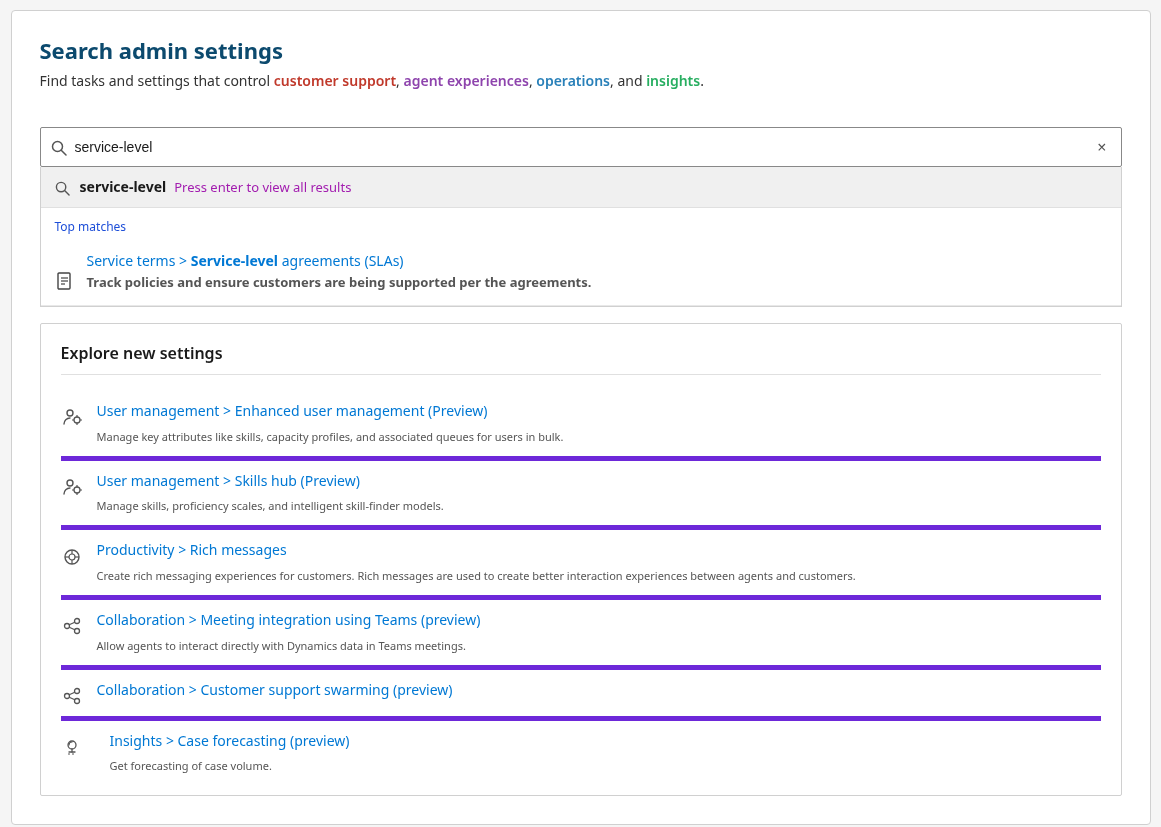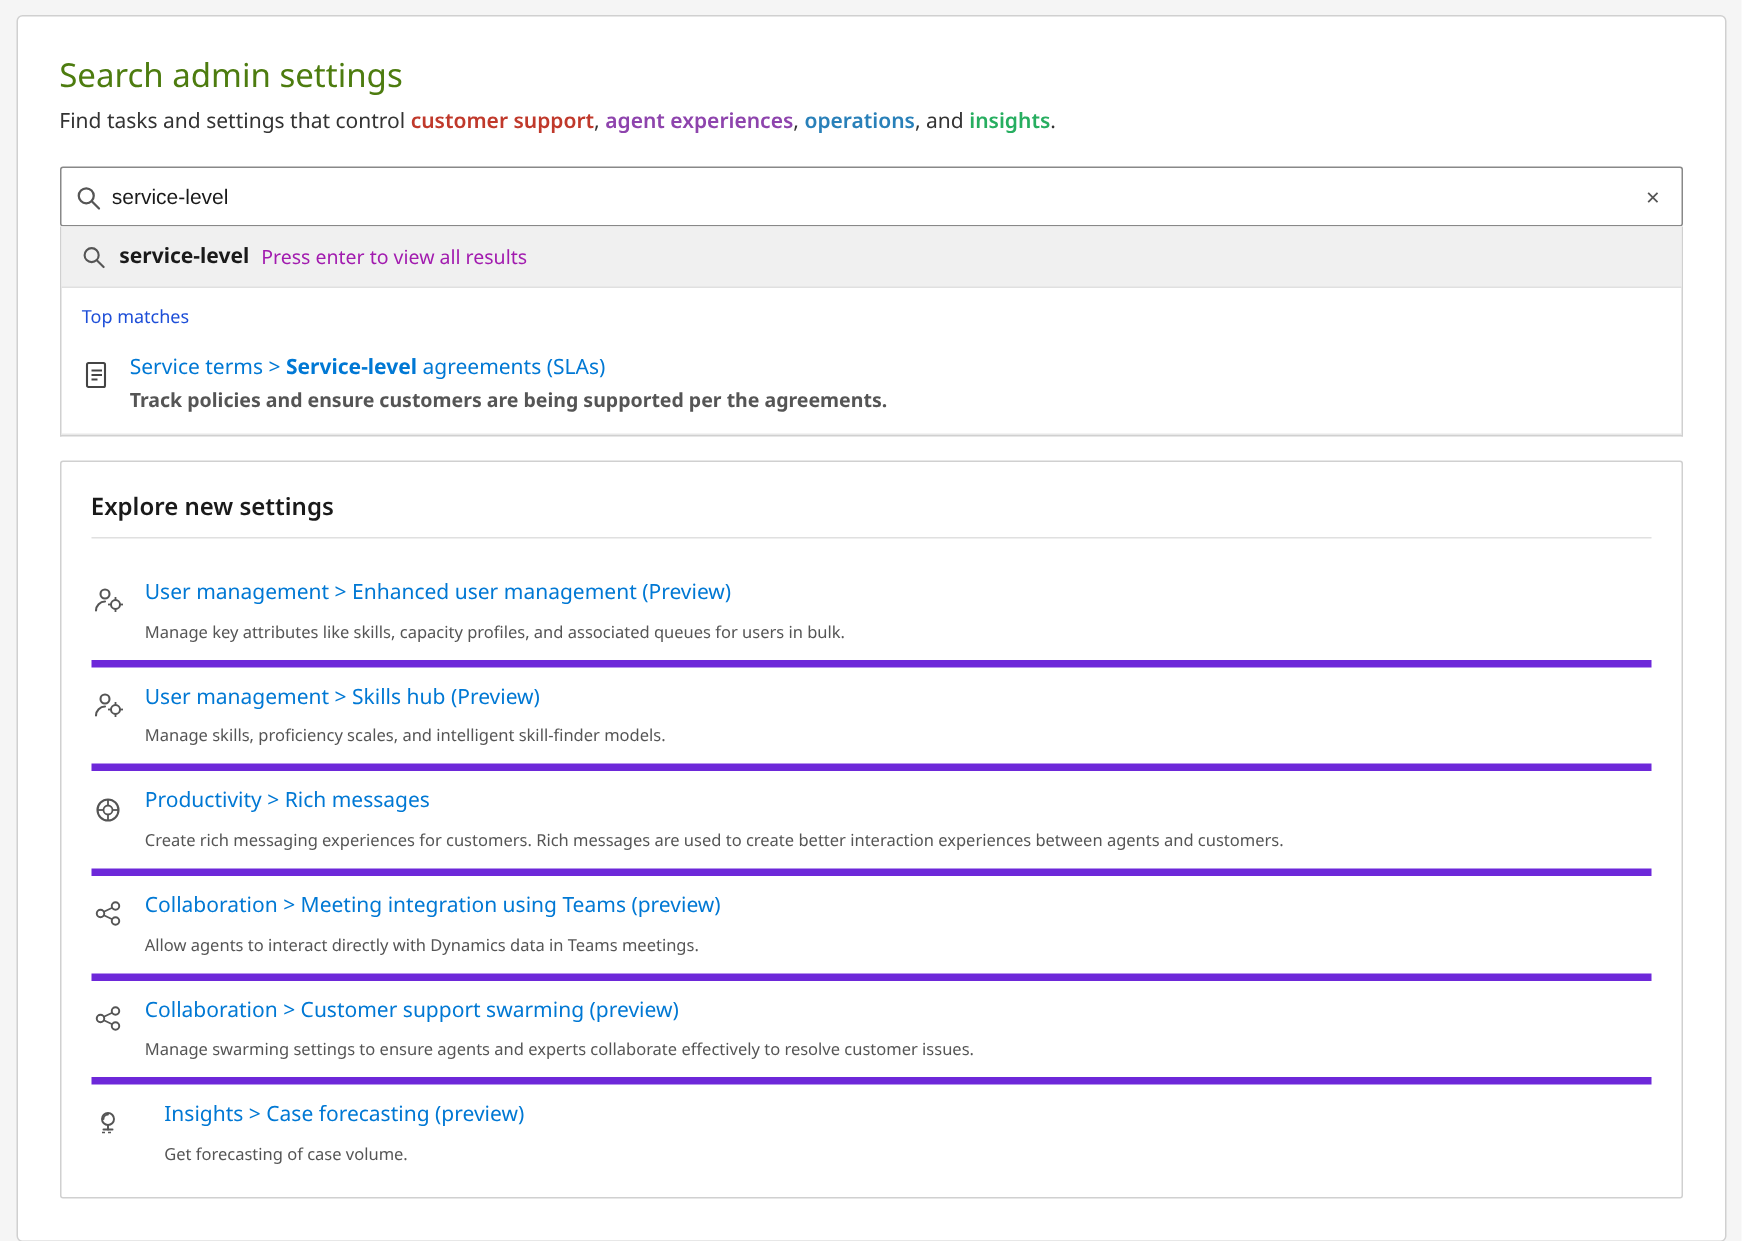--- a/index.html
+++ b/index.html
@@ -15,28 +15,28 @@
     .container {
       background: #fff;
       border: 1px solid #d0d0d0;
       border-radius: 4px;
       width: 1140px;
       max-width: 100%;
       padding: 24px 28px 28px 28px;
     }
     .page-title {
       font-size: 22px;
-      font-weight: 400;
-      color: #4d7c0f;
+      font-weight: 700;
+      color: #0c4a6e;
       margin-bottom: 6px;
     }
     .page-subtitle {
       font-size: 14px;
       color: #333;
-      margin-bottom: 20px;
+      margin-bottom: 36px;
       line-height: 1.4;
     }
     .subtitle-highlight-customer { color: #c0392b; font-weight: 600; }
     .subtitle-highlight-agent { color: #8e44ad; font-weight: 600; }
     .subtitle-highlight-operations { color: #2980b9; font-weight: 600; }
     .subtitle-highlight-insights { color: #27ae60; font-weight: 600; }
 
     .search-bar-wrapper {
       position: relative;
       margin-bottom: 0;
@@ -101,21 +101,21 @@
     }
 
     .top-matches-label {
       font-size: 12px;
       color: #1d4ed8;
       padding: 10px 31px 6px 14px;
     }
 
     .match-item {
       display: flex;
-      align-items: flex-start;
+      align-items: flex-end;
       padding: 10px 14px 14px 14px;
       border-bottom: 1px solid #e8e8e8;
       cursor: pointer;
     }
     .match-icon {
       margin-right: 12px;
       margin-top: 2px;
       font-size: 18px;
       color: #444;
       flex-shrink: 0;
@@ -324,21 +324,20 @@
         <svg class="svg-icon" width="20" height="20" viewBox="0 0 20 20" fill="none">
           <circle cx="5" cy="10" r="2.5" stroke="#555" stroke-width="1.3"></circle>
           <circle cx="15" cy="5" r="2.5" stroke="#555" stroke-width="1.3"></circle>
           <circle cx="15" cy="15" r="2.5" stroke="#555" stroke-width="1.3"></circle>
           <line x1="7.2" y1="8.8" x2="12.8" y2="6.2" stroke="#555" stroke-width="1.2"></line>
           <line x1="7.2" y1="11.2" x2="12.8" y2="13.8" stroke="#555" stroke-width="1.2"></line>
         </svg>
       </span>
       <div class="explore-content">
         <span class="explore-link">Collaboration &gt; Customer support swarming (preview)</span>
-        <span class="explore-desc">Manage swarming settings to ensure agents and experts collaborate effectively to resolve customer issues.</span>
       </div>
     </div>
 
     <div class="explore-item">
       <span class="explore-icon">
         <svg class="svg-icon" width="20" height="20" viewBox="0 0 20 20" fill="none">
           <circle cx="10" cy="8" r="4" stroke="#555" stroke-width="1.3"></circle>
           <path d="M7 8c0-1.657 1.343-3 3-3" stroke="#555" stroke-width="1.2" stroke-linecap="round"></path>
           <line x1="10" y1="12" x2="10" y2="15" stroke="#555" stroke-width="1.3" stroke-linecap="round"></line>
           <line x1="7" y1="15" x2="13" y2="15" stroke="#555" stroke-width="1.3" stroke-linecap="round"></line>

